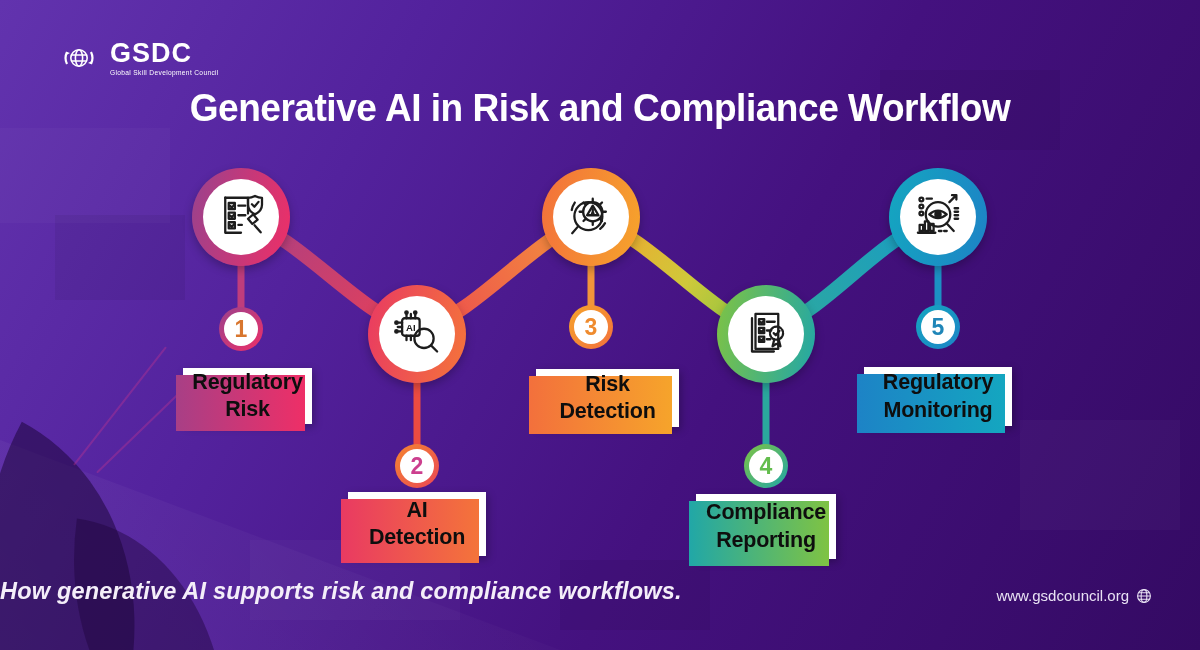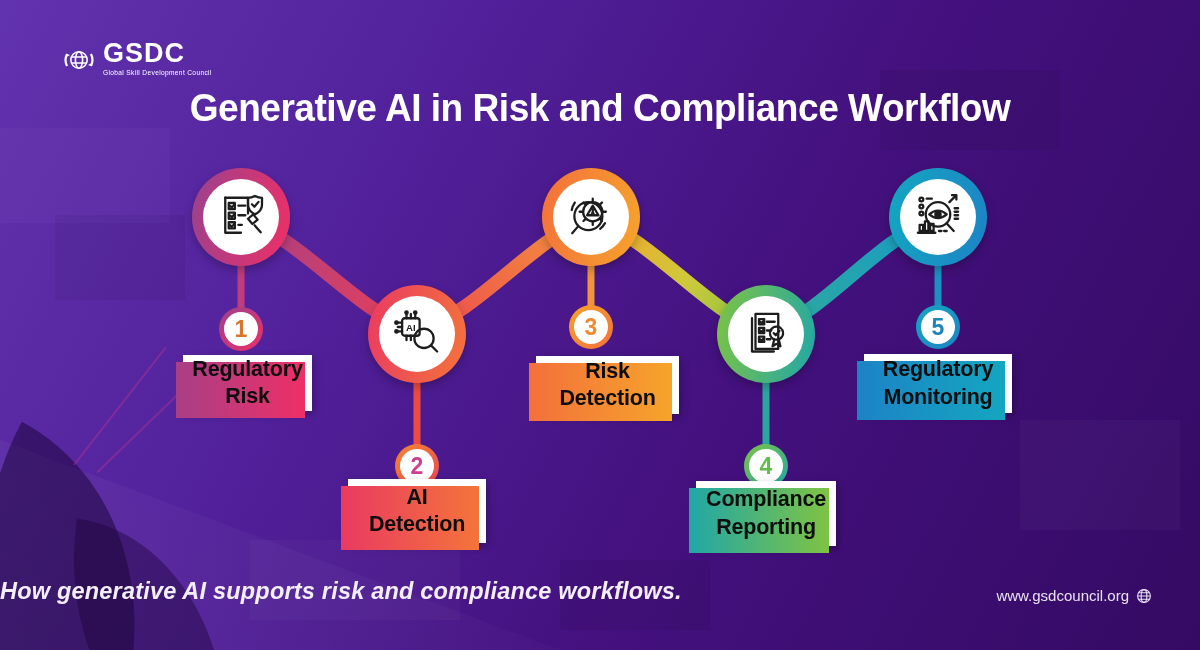--- a/index.html
+++ b/index.html
@@ -13,21 +13,21 @@
   .band{position:absolute;left:0;bottom:0;width:560px;height:300px;pointer-events:none;
     background:linear-gradient(45deg,rgba(255,255,255,0.05),rgba(255,255,255,0));
     clip-path:polygon(0 100%,0 30%,100% 100%);}
   .leaf{position:absolute;pointer-events:none;border-radius:0 100% 0 100%;}
   .leaf1{left:-55px;bottom:-80px;width:230px;height:270px;background:rgba(23,2,50,0.50);transform:rotate(28deg);}
   .leaf2{left:60px;bottom:-110px;width:180px;height:230px;background:rgba(30,4,60,0.45);transform:rotate(8deg);}
   .leaf-line{position:absolute;width:150px;height:2px;background:rgba(221,57,138,0.30);border-radius:2px;pointer-events:none;}
   .ll1{left:45px;top:405px;transform:rotate(-52deg);}
   .ll2{left:80px;top:430px;transform:rotate(-44deg);width:120px;}
   
-  .logo{position:absolute;left:62px;top:40px;display:flex;align-items:flex-end;gap:7px;color:#fff;}
+  .logo{position:absolute;left:62px;top:40px;display:flex;align-items:center;gap:14px;color:#fff;}
   .logo-txt{display:flex;flex-direction:column;line-height:1;}
   .logo-name{font-size:27px;font-weight:bold;letter-spacing:1px;}
   .logo-tag{font-size:6.6px;letter-spacing:0.35px;margin-top:3px;white-space:nowrap;}
   .title{position:absolute;left:0;top:86px;width:100%;text-align:center;color:#ffffff;
     font-size:39px;font-weight:bold;letter-spacing:-0.5px;transform:scaleX(0.95);}
   
   .connectors{position:absolute;left:0;top:0;z-index:1;}
   .node{position:absolute;width:98px;height:98px;border-radius:50%;z-index:2;
     display:flex;align-items:center;justify-content:center;box-shadow:0 4px 10px rgba(0,0,0,0.25);}
   .node-inner{width:76px;height:76px;border-radius:50%;background:#ffffff;
@@ -41,21 +41,21 @@
     display:flex;align-items:center;justify-content:center;}
   .badge-inner{width:34px;height:34px;border-radius:50%;background:#ffffff;
     display:flex;align-items:center;justify-content:center;font-size:23px;font-weight:bold;}
   .b1{left:219px;top:307px;background:linear-gradient(135deg,#9a428d,#ee2f67);}
   .b2{left:395px;top:444px;background:linear-gradient(135deg,#f5862f,#ea4656);}
   .b3{left:569px;top:305px;background:linear-gradient(135deg,#f6a42b,#f3703c);}
   .b4{left:744px;top:444px;background:linear-gradient(135deg,#7fc343,#21a7a7);}
   .b5{left:916px;top:305px;background:linear-gradient(135deg,#14a6c0,#1d83c6);}
   .label{position:absolute;z-index:3;background:#ffffff;display:flex;flex-direction:column;
     align-items:center;justify-content:center;color:#0e0e0e;font-weight:bold;font-size:21.5px;
-    line-height:1.26;letter-spacing:-0.2px;text-align:left;box-shadow:2px 3px 8px rgba(0,0,0,0.28);}
+    line-height:1.26;letter-spacing:-0.2px;text-align:left;box-shadow:2px 3px 8px rgba(0,0,0,0.28);margin-top:13px;}
   .label::before{content:"";position:absolute;inset:0;transform:translate(-7px,7px);z-index:-1;}
   .l1{left:183px;top:355px;width:129px;height:56px;}
   .l2{left:348px;top:479px;width:138px;height:64px;}
   .l3{left:536px;top:356px;width:143px;height:58px;}
   .l4{left:696px;top:481px;width:140px;height:65px;}
   .l5{left:864px;top:354px;width:148px;height:59px;}
   .l1::before{background:linear-gradient(90deg,#a83f86,#ee2f67);}
   .l2::before{background:linear-gradient(90deg,#e93a62,#f4743a);}
   .l3::before{background:linear-gradient(90deg,#f3703c,#f6a42b);}
   .l4::before{background:linear-gradient(90deg,#21a7a7,#7fc343);}

